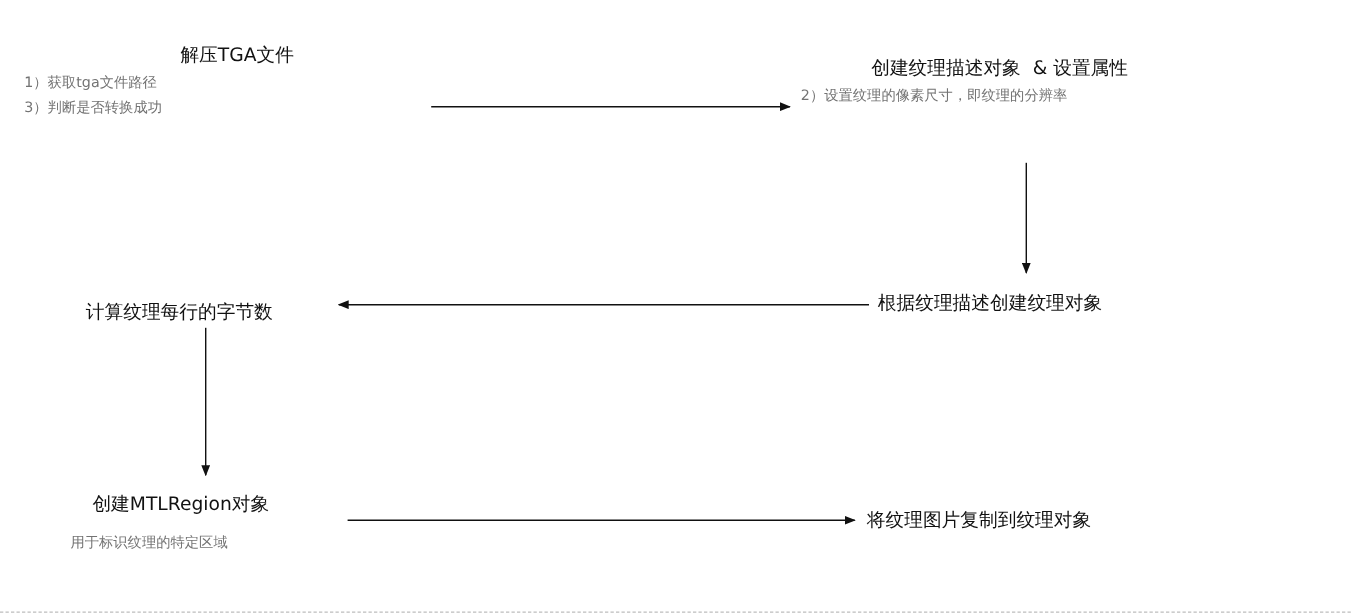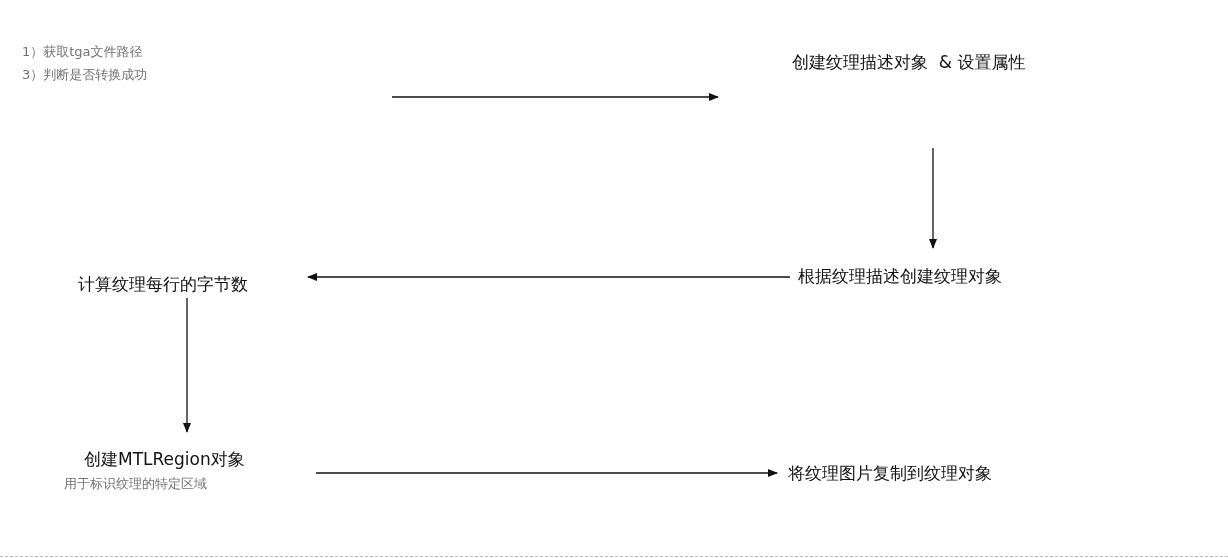--- a/index.html
+++ b/index.html
@@ -67,38 +67,40 @@
   </g>
   <g>
     <line x1="187" y1="298" x2="187" y2="432" stroke="#111111" stroke-width="1.3" marker-end="url(#ah)"></line>
   </g>
   <g>
     <line x1="316" y1="473" x2="777" y2="473" stroke="#111111" stroke-width="1.3" marker-end="url(#ah)"></line>
   </g>
 </svg>
 
 <div class="node" style="left:22px; top:38px;">
+  <div class="title center" style="width:300px; margin-left:45px; text-align:left; padding-left:97px;">解压TGA文件</div>
   <div class="sub" style="margin-top:2px;">1）获取tga文件路径</div>
   <div class="sub">3）判断是否转换成功</div>
 </div>
 
 <div class="node" style="left:728px; top:50px;">
   <div class="title" style="margin-left:64px; white-space:pre;">创建纹理描述对象  &amp; 设置属性</div>
+  <div class="sub" style="margin-top:2px;">2）设置纹理的像素尺寸，即纹理的分辨率</div>
 </div>
 
 <div class="node" style="left:798px; top:264px;">
   <div class="title">根据纹理描述创建纹理对象</div>
 </div>
 
 <div class="node" style="left:78px; top:272px;">
   <div class="title">计算纹理每行的字节数</div>
 </div>
 
 <div class="node" style="left:64px; top:447px;">
   <div class="title" style="margin-left:20px;">创建MTLRegion对象</div>
-  <div class="sub" style="margin-top:1px;">用于标识纹理的特定区域</div>
+  <div class="sub" style="margin-top:11px;">用于标识纹理的特定区域</div>
 </div>
 
 <div class="node" style="left:788px; top:461px;">
   <div class="title">将纹理图片复制到纹理对象</div>
 </div>
 
 <div class="dashed"></div>
 
 </body></html>

